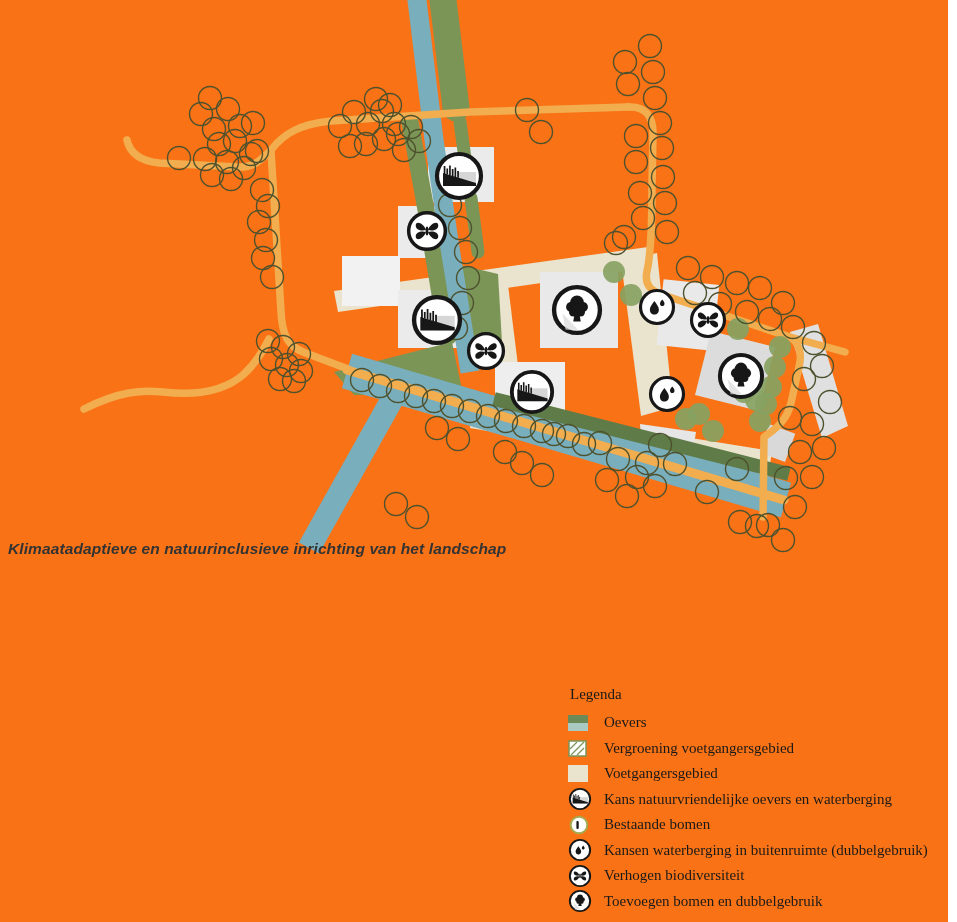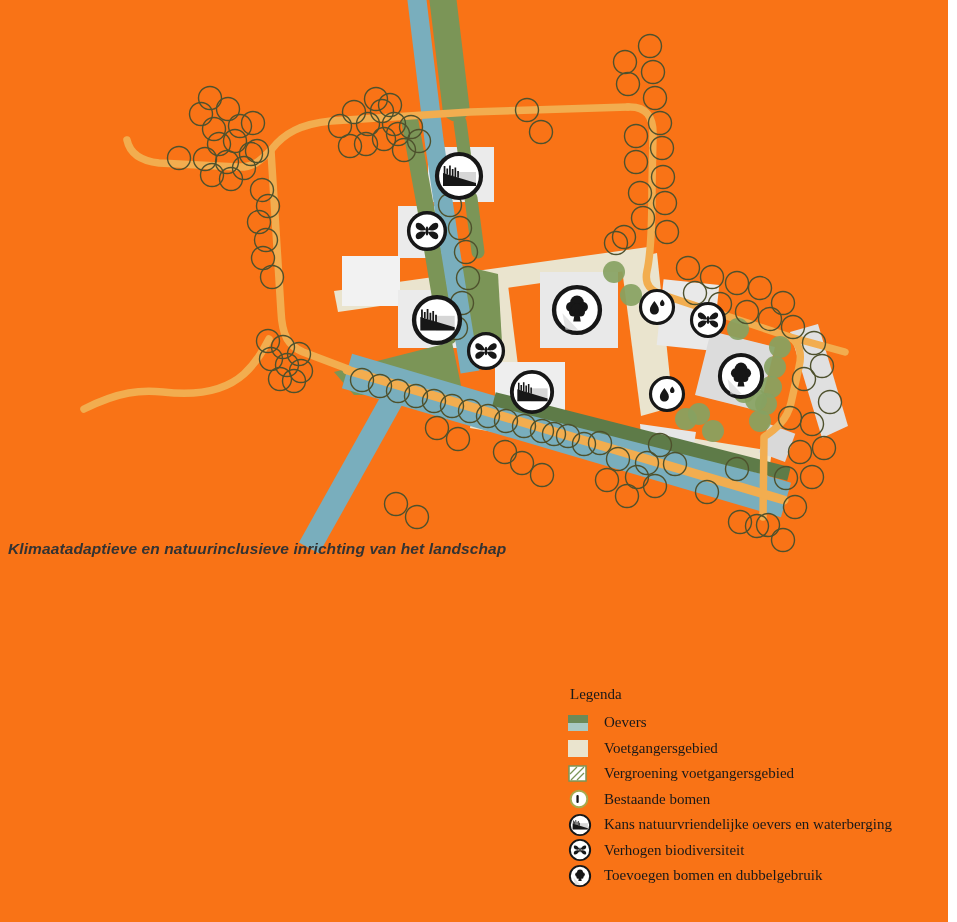--- a/index.html
+++ b/index.html
@@ -281,54 +281,66 @@
           <span class="legend-swatch">
             <svg width="20" height="16">
               <rect x="0" y="0" width="20" height="8" fill="#6c8a58"></rect>
               <rect x="0" y="8" width="20" height="8" fill="#a9c9c3"></rect>
             </svg>
           </span>
           <span class="legend-label">Oevers</span>
         </div>
         <div class="legend-row">
           <span class="legend-swatch">
-            <span class="sw-beige" style="background: rgb(234, 228, 206);"></span>
-          </span>
-          <span class="legend-label">Voetgangersgebied</span>
-        </div>
-        <div class="legend-row">
-          <span class="legend-swatch">
             <svg width="19" height="17">
               <rect x="1" y="1" width="17" height="15" fill="#fff" stroke="#7b9557" stroke-width="1.5"></rect>
               <path d="M2,9 L9,2 M3,15 L16,2 M9,15 L16,8" stroke="#7b9557" stroke-width="1.3" fill="none"></path>
             </svg>
           </span>
           <span class="legend-label">Vergroening voetgangersgebied</span>
         </div>
         <div class="legend-row">
           <span class="legend-swatch">
-            <svg width="22" height="22" viewBox="-11 -11 22 22">
-              <circle cx="0" cy="0" r="8.3" fill="#fff" stroke="#a6aa4f" stroke-width="2"></circle>
-              <rect x="-2.6" y="-4" width="2.3" height="8" rx="1.1" fill="#141414"></rect>
-            </svg>
-          </span>
-          <span class="legend-label">Bestaande bomen</span>
+            <span class="sw-beige" style="background: rgb(234, 228, 206);"></span>
+          </span>
+          <span class="legend-label">Voetgangersgebied</span>
         </div>
         <div class="legend-row">
           <span class="legend-swatch">
             <svg width="24" height="24" viewBox="-13 -13 26 26">
               <g transform="translate(0,0) scale(0.5)">
                 <circle cx="0" cy="0" r="22" fill="#fff" stroke="#171717" stroke-width="4.2"></circle>
                 <rect x="-1" y="-4" width="18" height="14" fill="#c8c8c8" opacity="0.75"></rect>
                 <path d="M-16,10 L17,10 L17,7 L-16,-3 Z" fill="#171717"></path>
                 <path d="M-15.3,-10 h1.7 v8 h-1.7 Z M-12.6,-7.6 h1.7 v6.2 h-1.7 Z M-9.9,-10.6 h1.7 v10 h-1.7 Z M-7.2,-7 h1.7 v7.2 h-1.7 Z M-4.5,-8.6 h1.7 v9.6 h-1.7 Z M-1.8,-5 h1.7 v6.8 h-1.7 Z" fill="#171717"></path>
               </g>
             </svg>
           </span>
           <span class="legend-label">Kans natuurvriendelijke oevers en waterberging</span>
+        </div>
+        <div class="legend-row">
+          <span class="legend-swatch">
+            <svg width="22" height="22" viewBox="-11 -11 22 22">
+              <circle cx="0" cy="0" r="8.3" fill="#fff" stroke="#a6aa4f" stroke-width="2"></circle>
+              <rect x="-2.6" y="-4" width="2.3" height="8" rx="1.1" fill="#141414"></rect>
+            </svg>
+          </span>
+          <span class="legend-label">Bestaande bomen</span>
+        </div>
+        <div class="legend-row">
+          <span class="legend-swatch">
+            <svg width="24" height="24" viewBox="-13 -13 26 26">
+              <g transform="translate(0,0) scale(0.5)">
+                <circle cx="0" cy="0" r="22" fill="#fff" stroke="#171717" stroke-width="4.2"></circle>
+                <path d="M-3.5,-8 C-0.5,-3.5 2.5,-0.5 2.5,3.5 C2.5,7.6 -0.4,10 -3.5,10 C-6.6,10 -9.5,7.6 -9.5,3.5 C-9.5,-0.5 -6.5,-3.5 -3.5,-8 Z" fill="#171717"></path>
+                <path d="M7,-10 C8.5,-8 10,-6.5 10,-4.5 C10,-2.5 8.6,-1.2 7,-1.2 C5.4,-1.2 4,-2.5 4,-4.5 C4,-6.5 5.5,-8 7,-10 Z" fill="#171717"></path>
+              </g>
+            </svg>
+          </span>
+          <span class="legend-label">Kansen waterberging in buitenruimte (dubbelgebruik)</span>
         </div>
         <div class="legend-row">
           <span class="legend-swatch">
             <svg width="24" height="24" viewBox="-13 -13 26 26">
               <g transform="translate(0,0) scale(0.5)">
                 <circle cx="0" cy="0" r="22" fill="#fff" stroke="#171717" stroke-width="4.2"></circle>
                 <path d="M-1.2,-1.5 C-4,-9 -13,-13 -13.5,-7 C-14,-1.5 -6,0.5 -1.2,-1.5 Z M1.2,-1.5 C4,-9 13,-13 13.5,-7 C14,-1.5 6,0.5 1.2,-1.5 Z M-1.2,1.5 C-4,9 -13,13 -13.5,7 C-14,1.5 -6,-0.5 -1.2,1.5 Z M1.2,1.5 C4,9 13,13 13.5,7 C14,1.5 6,-0.5 1.2,1.5 Z" fill="#171717"></path>
                 <ellipse cx="0" cy="0" rx="1.7" ry="5.4" fill="#171717"></ellipse>
               </g>
             </svg>

